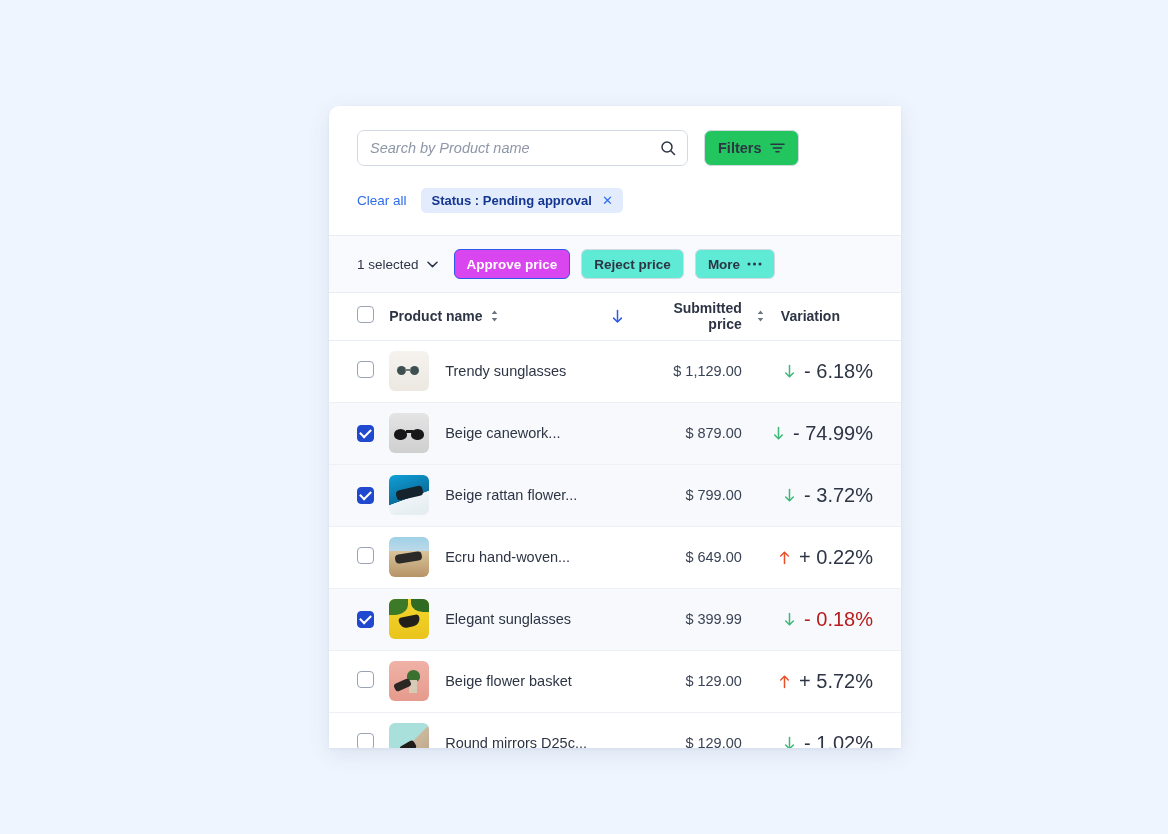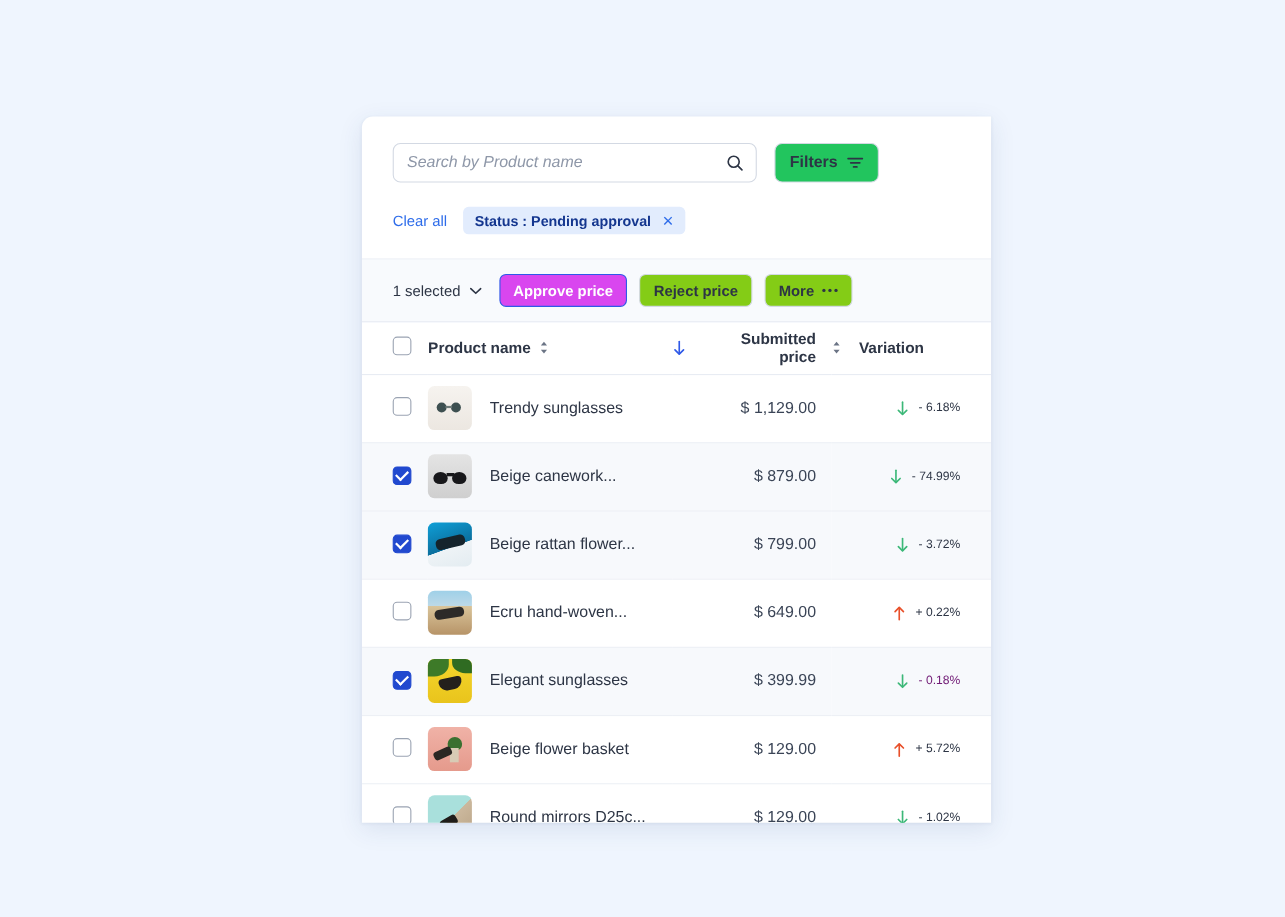--- a/index.html
+++ b/index.html
@@ -103,21 +103,21 @@
     height:30px;
     display:flex; align-items:center; gap:7px;
     padding:0 12px;
     border-radius:6px;
     font-size:13.5px; font-weight:700;
     cursor:pointer;
     font-family:"Liberation Sans", sans-serif;
     white-space:nowrap;
   }
   .btn-primary { background:#d946ef; color:#fff; border:1px solid #2f59e8; }
-  .btn-default { background:#84cc16; color:#2d3545; border:1px solid #d3d9e3; }
+  .btn-default { background:#5eead4; color:#2d3545; border:1px solid #d3d9e3; }
 
   
   table { width:100%; border-collapse:collapse; table-layout:fixed; }
   thead th {
     height:47px;
     font-size:14px; font-weight:700; color:#2d3545;
     text-align:left;
     border-bottom:1px solid #e8ecf3;
     padding:0;
     vertical-align:middle;
@@ -136,21 +136,21 @@
   td.cell-check { padding-left:28px; }
   .name-cell { display:flex; align-items:center; gap:16px; }
   .thumb {
     width:40px; height:40px; border-radius:6px;
     flex:0 0 40px; overflow:hidden; position:relative;
     background:#e9ecf1;
   }
   .name-txt { font-weight:400; font-size:14.5px; color:#2d3545; white-space:nowrap; }
   .price-txt { font-size:14.5px; color:#3a4456; text-align:right; display:block; padding-right:14px; }
   .var-cell { display:flex; align-items:center; justify-content:flex-end; gap:8px; padding-right:28px; }
-  .var-txt { font-size:11px; }
+  .var-txt { font-size:20px; }
 
   
   .cb {
     width:17px; height:17px; border-radius:4px;
     border:1.6px solid #9aa3b2; background:#fff;
     display:inline-flex; align-items:center; justify-content:center;
     cursor:pointer;
   }
   .cb.checked { background:#2149cf; border-color:#2149cf; }
   .cb.checked::after {
@@ -393,21 +393,21 @@
     </td>
     <td>
       <span class="price-txt">$ 399.99</span>
     </td>
     <td>
       <span class="var-cell">
         <span class="arrow-glyph" style="line-height:0;"><svg width="13" height="15" viewBox="0 0 13 15" fill="none">
   <line x1="6.5" y1="1.6" x2="6.5" y2="12.4" stroke="#3cb878" stroke-width="1.5" stroke-linecap="round"></line>
   <path d="M2.7 9L6.5 12.8L10.3 9" stroke="#3cb878" stroke-width="1.5" stroke-linecap="round" stroke-linejoin="round"></path>
                 </svg></span>
-        <span class="var-txt" style="color:#701a75;text-align:center;">- 0.18%</span>
+        <span class="var-txt" style="color:#b91c1c;text-align:center;">- 0.18%</span>
       </span>
     </td>
         </tr>
         <tr class="">
     <td class="cell-check">
       <span class="cb "></span>
     </td>
     <td>
       <span class="name-cell">
         <span class="thumb" style="background:linear-gradient(180deg,#f0b2a7 0%,#e59a8c 100%);">

